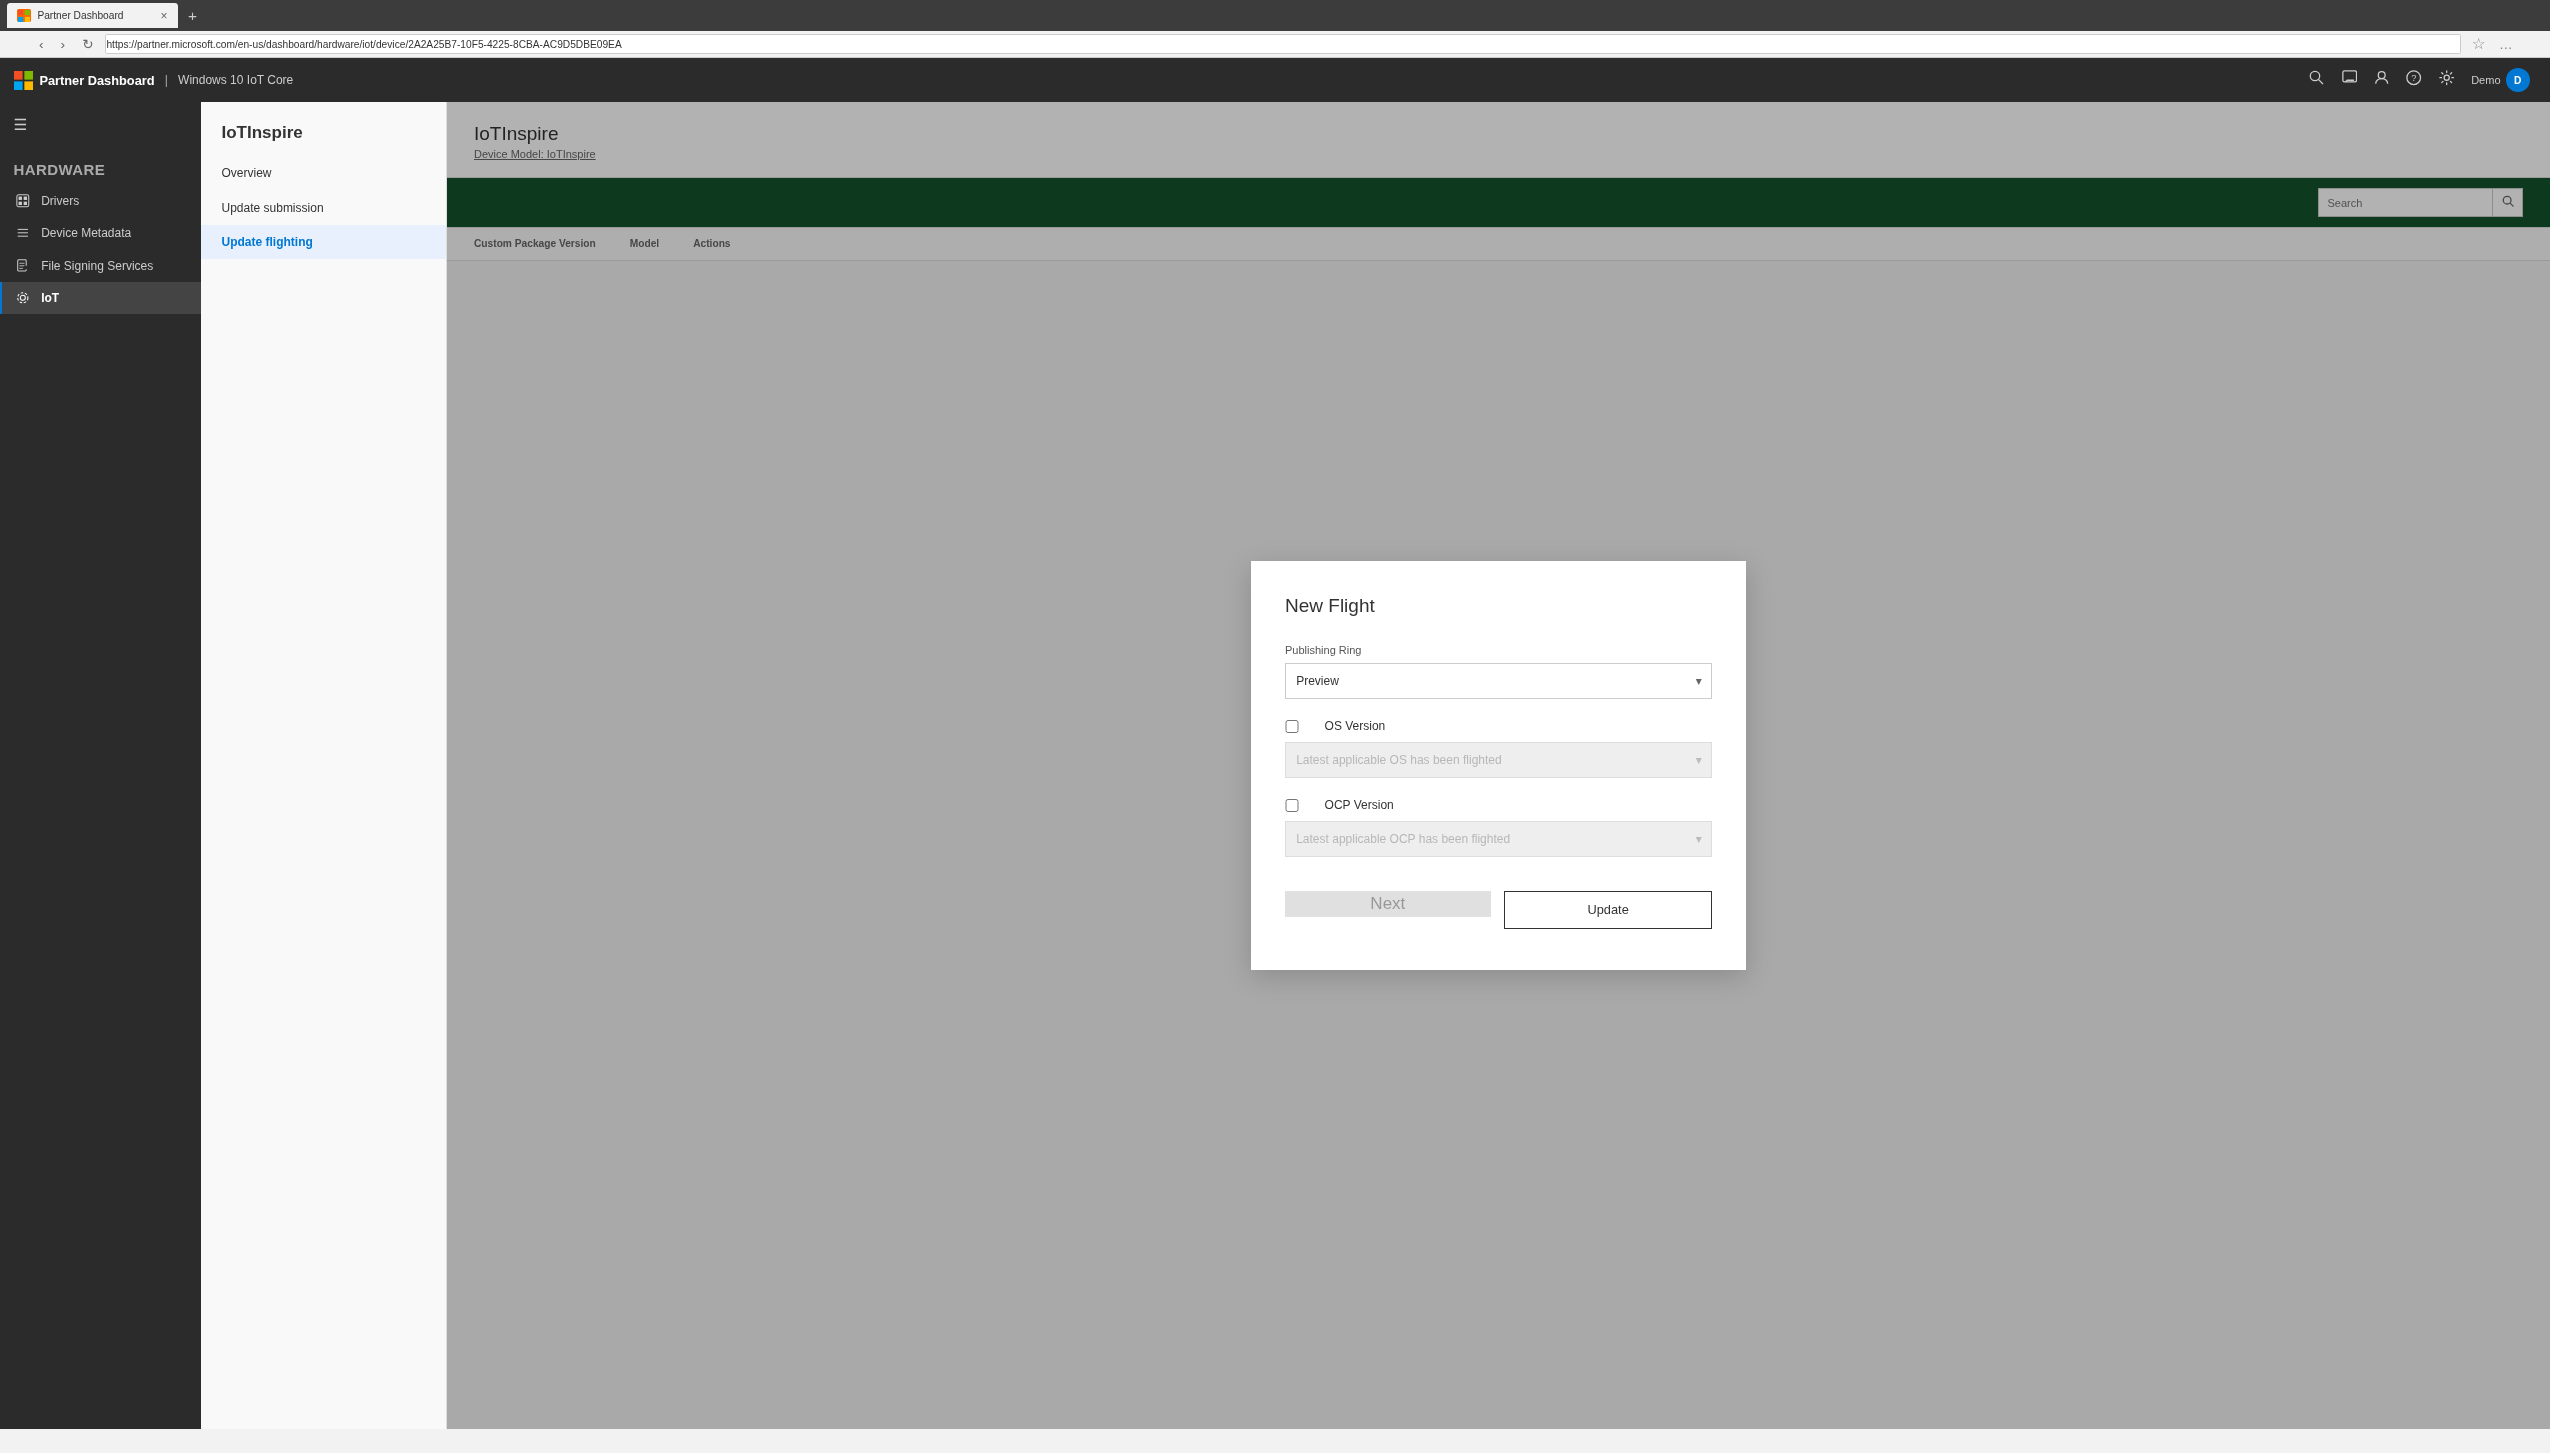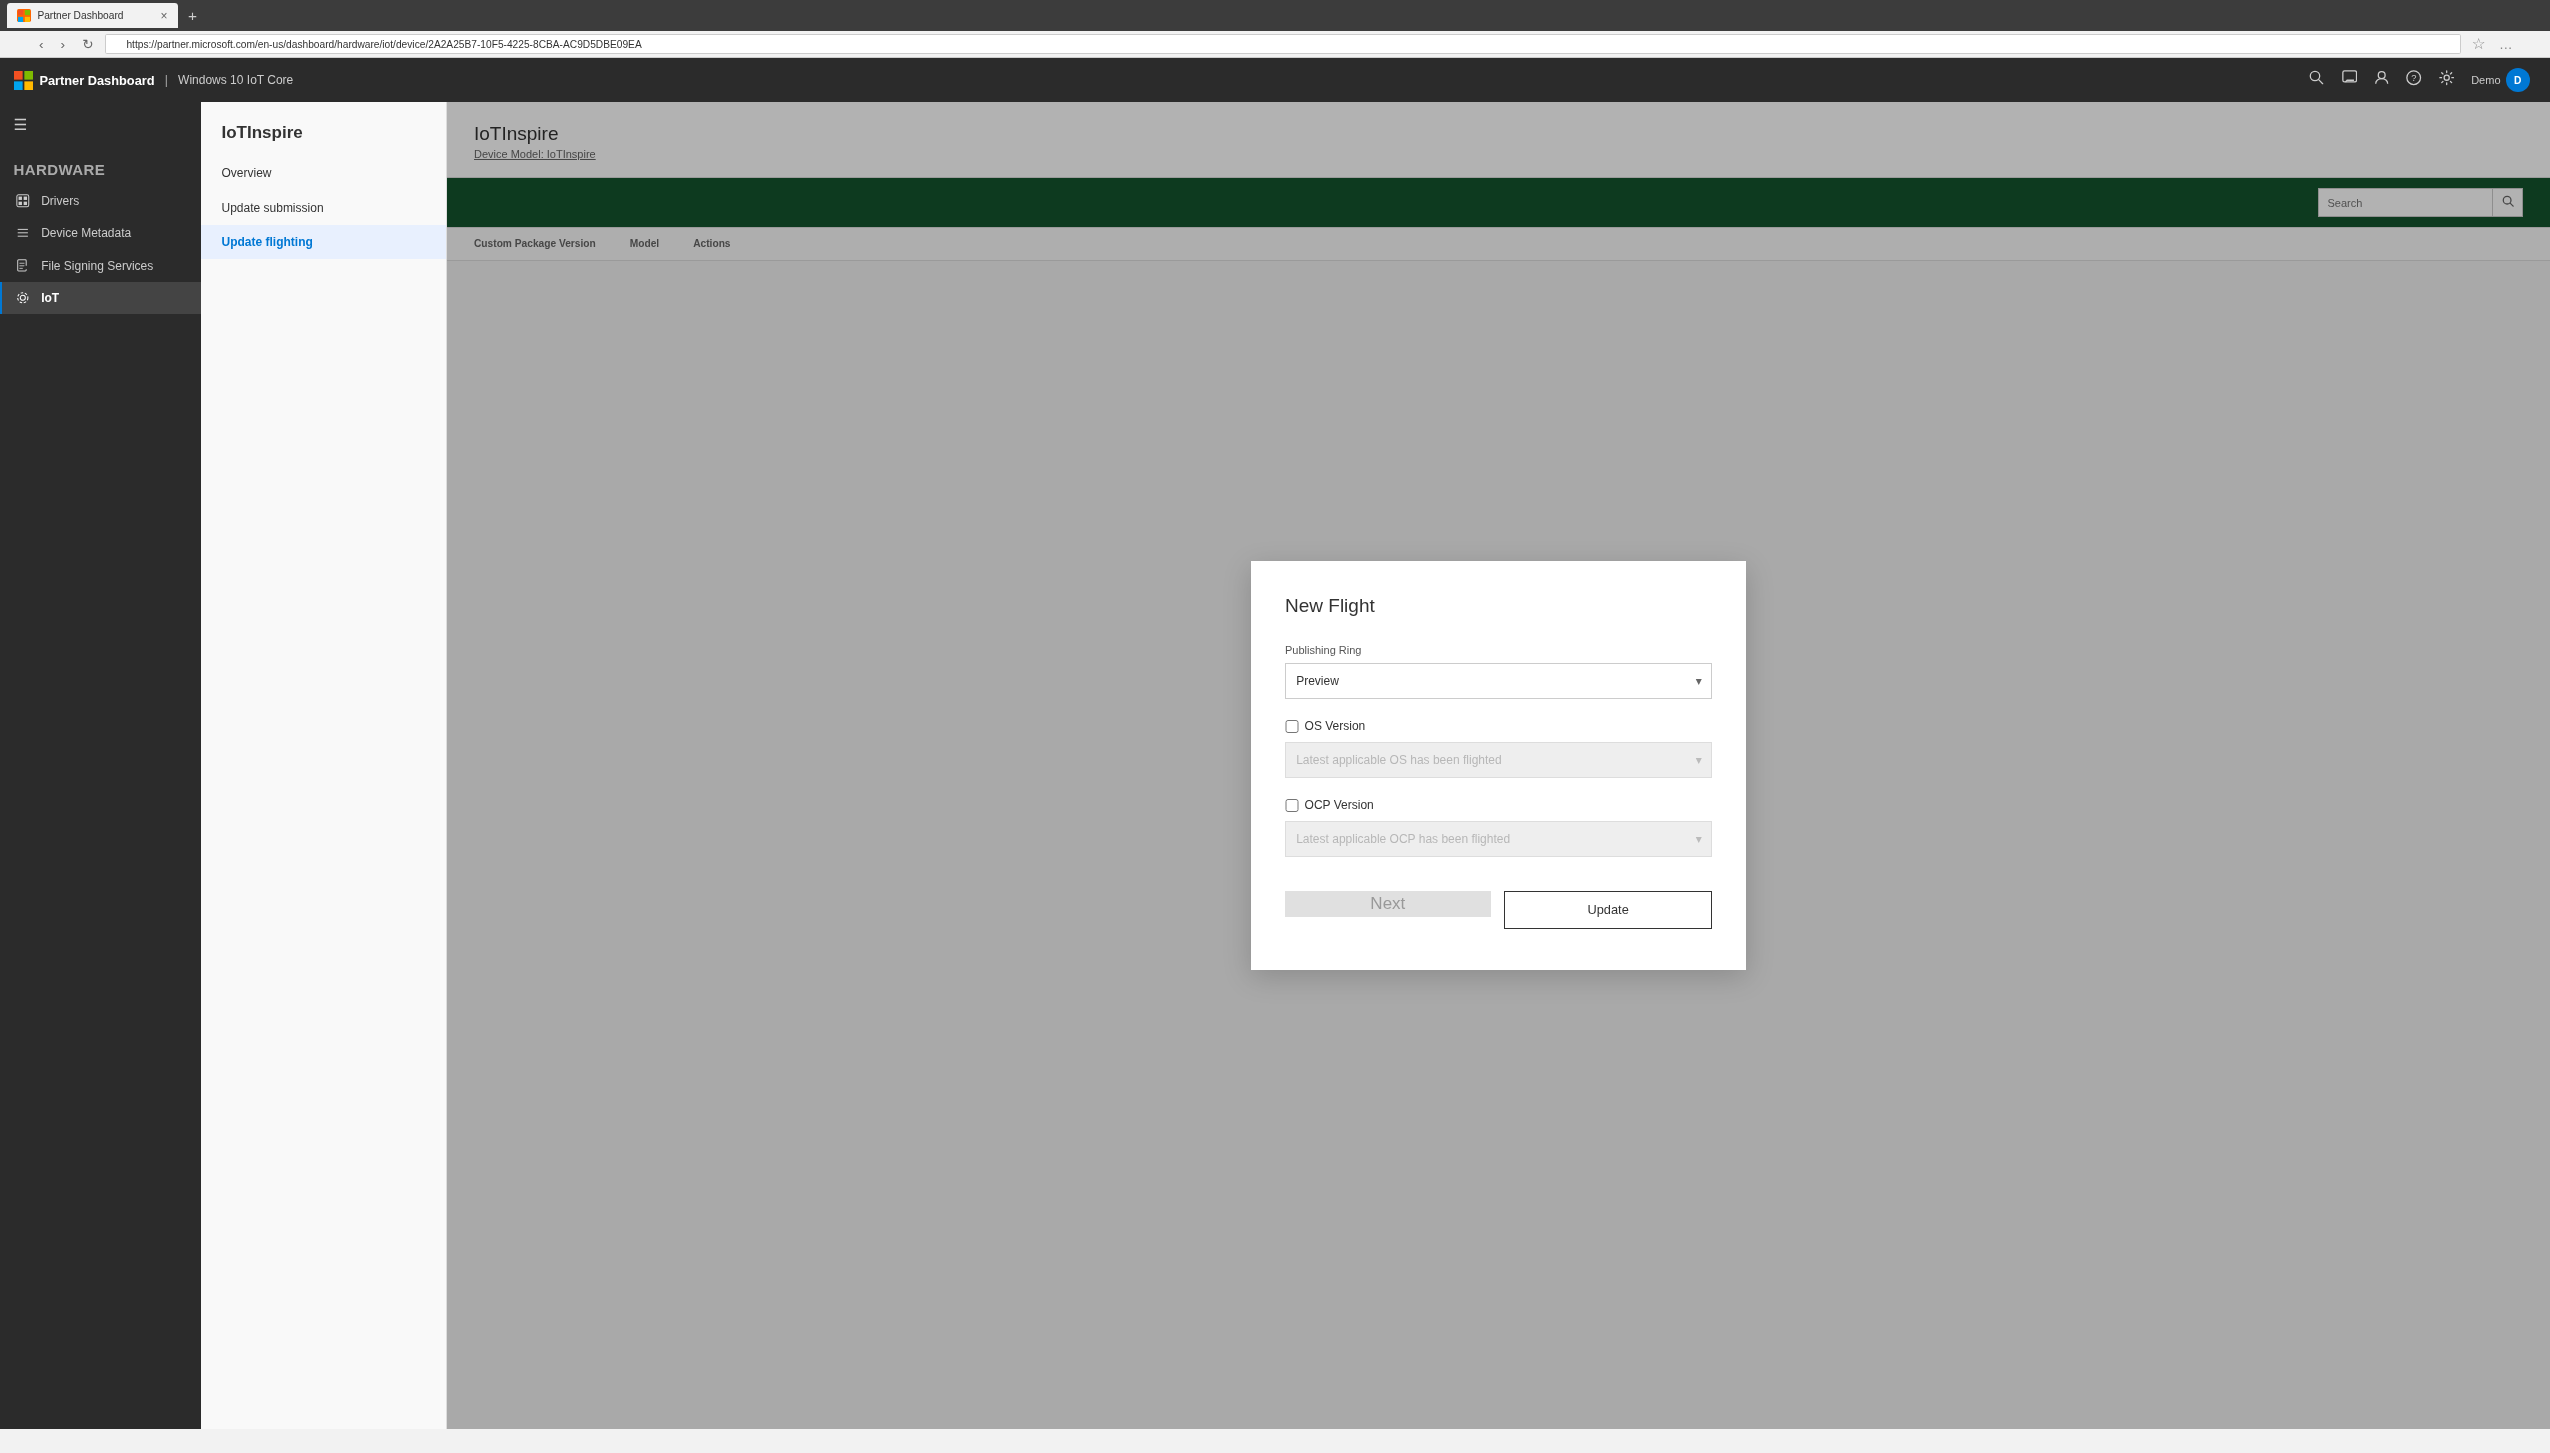--- a/index.html
+++ b/index.html
@@ -51,21 +51,21 @@
       padding: 0 34px;
       gap: 6.8px;
       border-bottom: 0.9px solid #ccc;
     }
     .address-input {
       flex: 1;
       background: white;
       border: 0.9px solid #ccc;
       border-radius: 1.7px;
       height: 20.5px;
-      padding: 0 20px;
+      padding: 0 0;
       font-size: 10.2px;
       color: #333;
     }
     .nav-btn {
       background: none;
       border: none;
       font-size: 13.6px;
       cursor: pointer;
       color: #666;
       padding: 1.7px 5.1px;
@@ -319,21 +319,21 @@
       position: absolute;
       right: 10.2px;
       top: 50%;
       transform: translateY(-50%);
       pointer-events: none;
       color: #666;
     }
     .checkbox-row {
       display: flex;
       align-items: center;
-      gap: 6px;
+      gap: 26px;
       margin-bottom: 8.5px;
     }
     .checkbox-row input[type="checkbox"] {
       width: 13.6px; height: 13.6px;
       cursor: pointer;
     }
     .checkbox-label {
       font-size: 12px;
       color: #333;
     }

